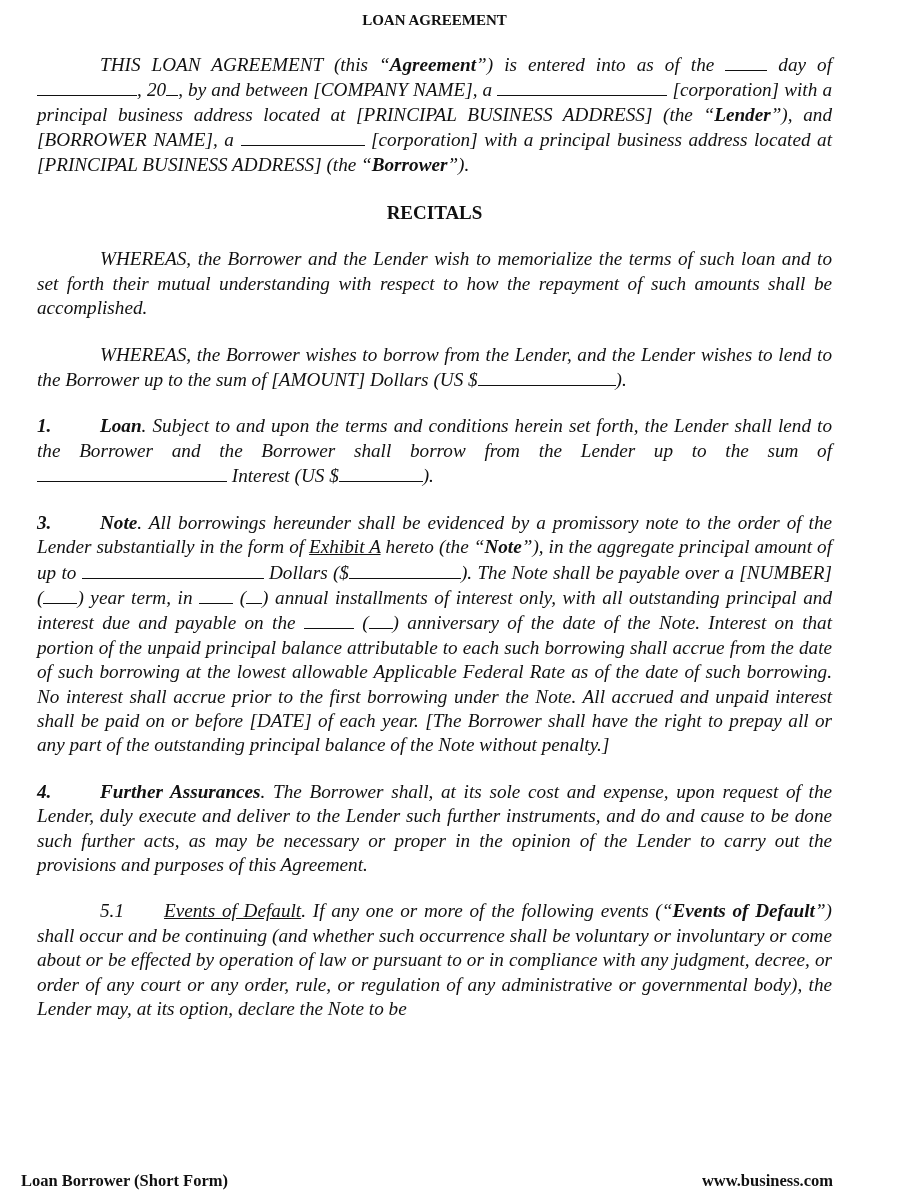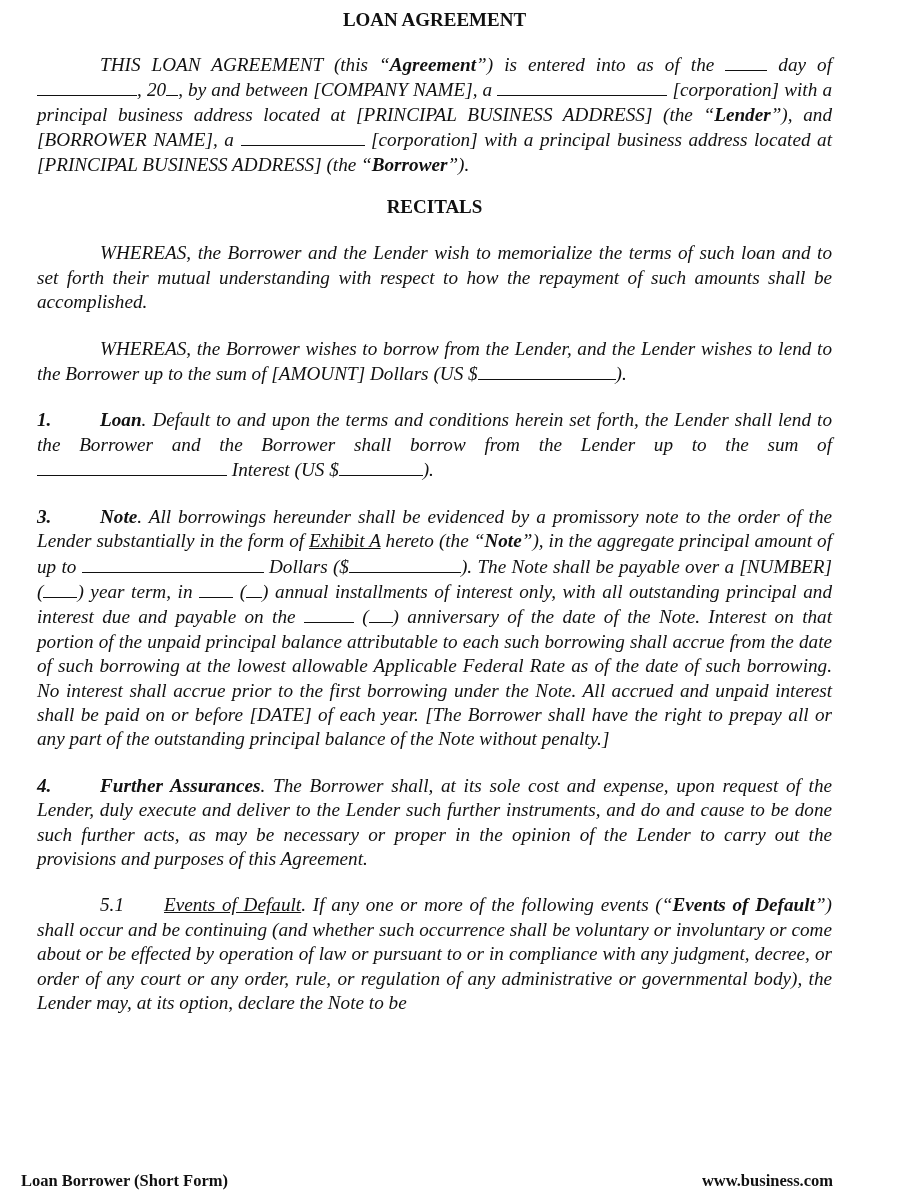--- a/index.html
+++ b/index.html
@@ -2,48 +2,48 @@
 <html><head>
 <meta charset="utf-8">
 <style>
   html, body { margin: 0; padding: 0; background: #ffffff; }
   body {
     width: 900px; height: 1197px; position: relative; overflow: hidden;
     font-family: "Liberation Serif", "DejaVu Serif", serif;
     color: #111111; font-size: 19.2px; line-height: 24.4px;
   }
   .page { position: absolute; left: 21px; top: 0; width: 827px; }
-  .title { text-align: center; font-weight: bold; margin: 8px 0 0 0; font-size: 19px; line-height: 24px; }
+  .title { text-align: center; font-weight: bold; margin: 8px 0 0 0; font-size: 15px; line-height: 24px; }
   .h2 { text-align: center; font-weight: bold; margin: 0; font-size: 19px; }
   p { margin: 16px; text-align: justify; text-align-last: left; font-style: italic; }
   .indent { text-indent: 63px; }
   .num { display: inline-block; width: 63px; font-weight: bold; text-indent: 0; }
   .sub { display: inline-block; width: 64px; text-indent: 0; }
   .blank { display: inline-block; border-bottom: 1.2px solid #111; height: 18px; vertical-align: baseline; }
   .u { text-decoration: underline; }
   b { font-weight: bold; }
   .footer { position: absolute; top: 1171px; left: 21px; width: 812px; font-weight: bold; font-size: 16.5px; line-height: 20px; }
   .footer .r { position: absolute; right: 0; top: 0; }
 </style>
 </head>
 <body>
 
 <div class="page">
   <div class="title">LOAN AGREEMENT</div>
 
   <p class="indent" style="margin-top:20px;"><span>THIS LOAN AGREEMENT (this “</span><b>Agreement</b><span>”) is entered into as of the </span><span class="blank" style="width:42px"></span><span> day of </span><span class="blank" style="width:100px"></span><span>, 20</span><span class="blank" style="width:12px"></span><span>, by and between [COMPANY NAME], a </span><span class="blank" style="width:170px"></span><span> [corporation] with a principal business address located at [PRINCIPAL BUSINESS ADDRESS] (the “</span><b>Lender</b><span>”), and [BORROWER NAME], a </span><span class="blank" style="width:124px"></span><span> [corporation] with a principal business address located at [PRINCIPAL BUSINESS ADDRESS] (the “</span><b>Borrower</b><span>”).</span></p>
 
-  <div class="h2" style="margin-top:18px;">RECITALS</div>
+  <div class="h2" style="margin-top:24px;">RECITALS</div>
 
   <p class="indent" style="margin-top:22px;">WHEREAS, the Borrower and the Lender wish to memorialize the terms of such loan and to set forth their mutual understanding with respect to how the repayment of such amounts shall be accomplished.</p>
 
   <p class="indent" style="margin-top:22px;"><span>WHEREAS, the Borrower wishes to borrow from the Lender, and the Lender wishes to lend to the Borrower up to the sum of [AMOUNT] Dollars (US $</span><span class="blank" style="width:138px"></span><span>).</span></p>
 
 
-  <p style="margin-top:22px;"><span class="num">1.</span><b>Loan</b><span>.  Default to and upon the terms and conditions herein set forth, the Lender shall lend to the Borrower and the Borrower shall borrow from the Lender up to the sum of </span><span class="blank" style="width:190px"></span><span> Interest (US $</span><span class="blank" style="width:84px"></span><span>).</span></p>
+  <p style="margin-top:22px;"><span class="num">1.</span><b>Loan</b><span>.  Subject to and upon the terms and conditions herein set forth, the Lender shall lend to the Borrower and the Borrower shall borrow from the Lender up to the sum of </span><span class="blank" style="width:190px"></span><span> Interest (US $</span><span class="blank" style="width:84px"></span><span>).</span></p>
 
   <p style="margin-top:22px;"><span class="num">3.</span><b>Note</b><span>.  All borrowings hereunder shall be evidenced by a promissory note to the order of the Lender substantially in the form of </span><span class="u">Exhibit A</span><span> hereto (the “</span><b>Note</b><span>”), in the aggregate principal amount of up to </span><span class="blank" style="width:182px"></span> <span> Dollars ($</span><span class="blank" style="width:112px"></span><span>).  The Note shall be payable over a [NUMBER] (</span><span class="blank" style="width:34px"></span><span>) year term, in </span><span class="blank" style="width:34px"></span><span> (</span><span class="blank" style="width:16px"></span><span>) annual installments of interest only, with all outstanding principal and interest due and payable on the </span><span class="blank" style="width:50px"></span><span> (</span><span class="blank" style="width:24px"></span><span>) anniversary of the date of the Note.  Interest on that portion of the unpaid principal balance attributable to each such borrowing shall accrue from the date of such borrowing at the lowest allowable Applicable Federal Rate as of the date of such borrowing.  No interest shall accrue prior to the first borrowing under the Note.  All accrued and unpaid interest shall be paid on or before [DATE] of each year.  [The Borrower shall have the right to prepay all or any part of the outstanding principal balance of the Note without penalty.]</span></p>
 
   <p style="margin-top:22px;"><span class="num">4.</span><b>Further Assurances</b><span>.  The Borrower shall, at its sole cost and expense, upon request of the Lender, duly execute and deliver to the Lender such further instruments, and do and cause to be done such further acts, as may be necessary or proper in the opinion of the Lender to carry out the provisions and purposes of this Agreement.</span></p>
 
 
   <p style="margin-top:22px; text-indent:63px;"><span class="sub">5.1</span><span class="u">Events of Default</span><span>.  If any one or more of the following events (“</span><b>Events of Default</b><span>”) shall occur and be continuing (and whether such occurrence shall be voluntary or involuntary or come about or be effected by operation of law or pursuant to or in compliance with any judgment, decree, or order of any court or any order, rule, or regulation of any administrative or governmental body), the Lender may, at its option, declare the Note to be</span></p>
 </div>
 
 <div class="footer">

